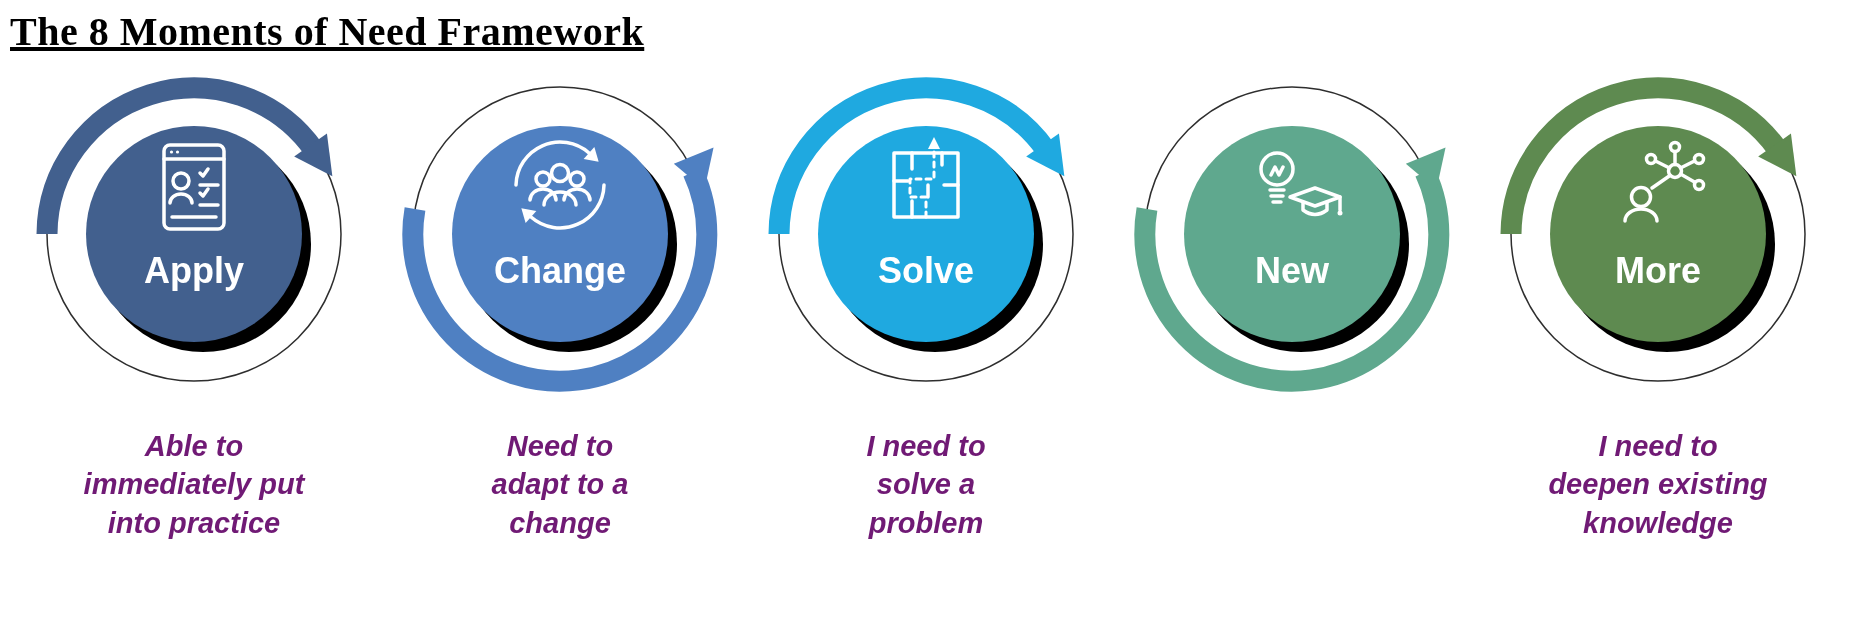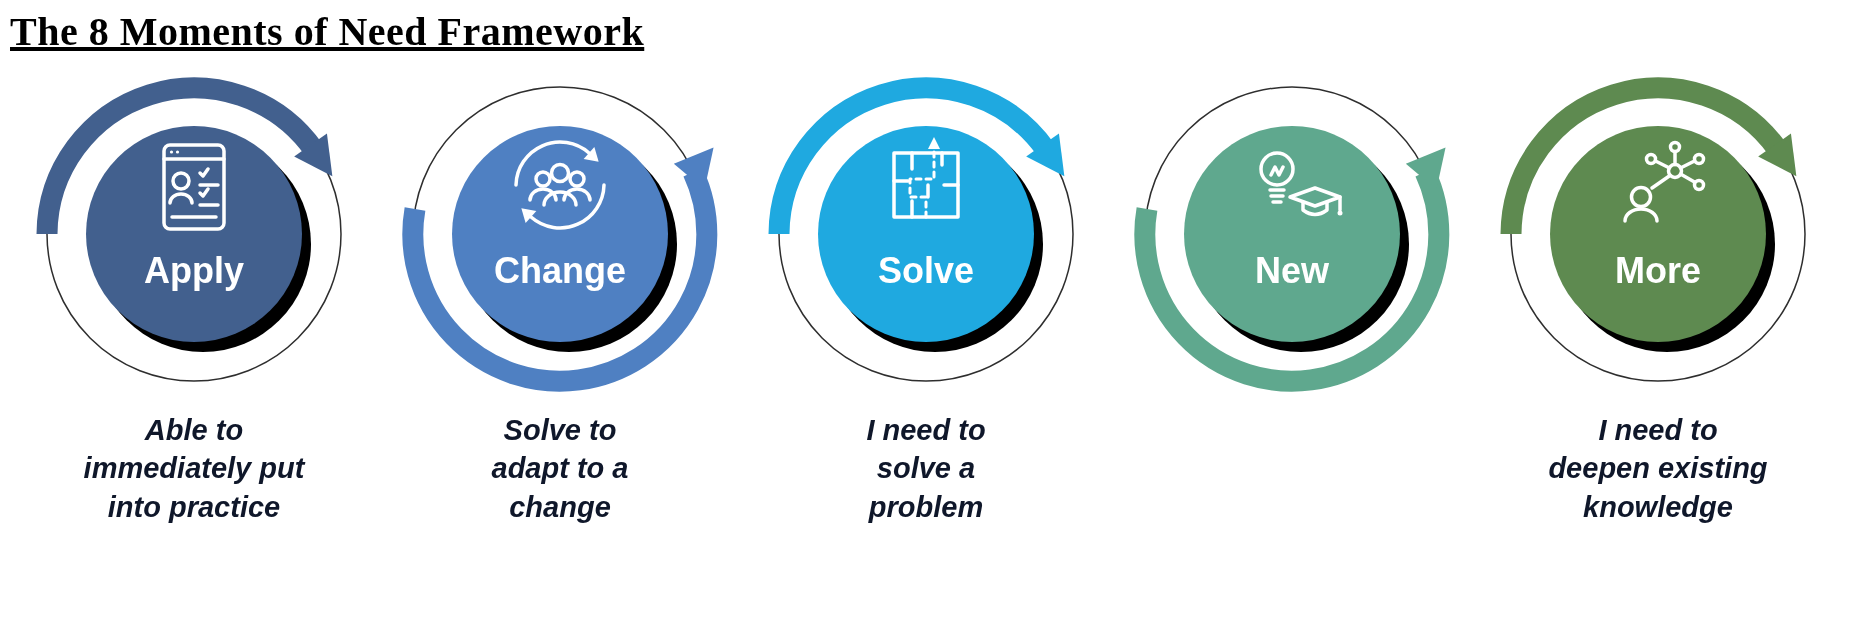--- a/index.html
+++ b/index.html
@@ -39,25 +39,25 @@
 
   .node-label {
     fill: #ffffff;
     font-size: 36px;
     font-weight: bold;
     text-anchor: middle;
     font-family: "Liberation Sans", sans-serif;
   }
 
   .desc {
-    margin-top: 7px;
+    margin-top: 23px;
     font-size: 29px;
     font-weight: bold;
     font-style: italic;
-    color: #0f172a;
+    color: #701a75;
     text-align: center;
     line-height: 1.32;
     white-space: pre-line;
   }
 </style>
 </head>
 <body>
 
 
 
@@ -106,21 +106,21 @@
         <path d="M 150 131 a 13 11 0 0 1 26 0"></path>
         <path d="M 184 131 a 13 11 0 0 1 26 0"></path>
         <path d="M 164 136 a 16 13 0 0 1 32 0"></path>
         <path d="M 136 116 A 44 44 0 0 1 209 84"></path>
         <path d="M 224 116 A 44 44 0 0 1 151 148"></path>
         <polygon class="icon-fill" points="0,-8 13,0 0,8" transform="translate(209,84) rotate(42)"></polygon>
         <polygon class="icon-fill" points="0,-8 13,0 0,8" transform="translate(151,148) rotate(222)"></polygon>
       </g>
       <text class="node-label" x="180" y="214">Change</text>
     </svg>
-    <div class="desc">Solve to
+    <div class="desc">Need to
 adapt to a
 change</div>
   </div>
 
   <div class="node">
     <svg class="node-svg" width="360" height="335" viewBox="0 0 360 335">
       <circle class="ring" cx="180" cy="165" r="147"></circle>
       <path class="arc" d="M 33 165 A 147 147 0 0 1 300 81" stroke="#1FA9E0"></path>
       <polygon points="-6,-20 32,0 -6,20" transform="translate(300,81) rotate(55)" fill="#1FA9E0"></polygon>
       <circle cx="189" cy="175" r="108" fill="#000000"></circle>

